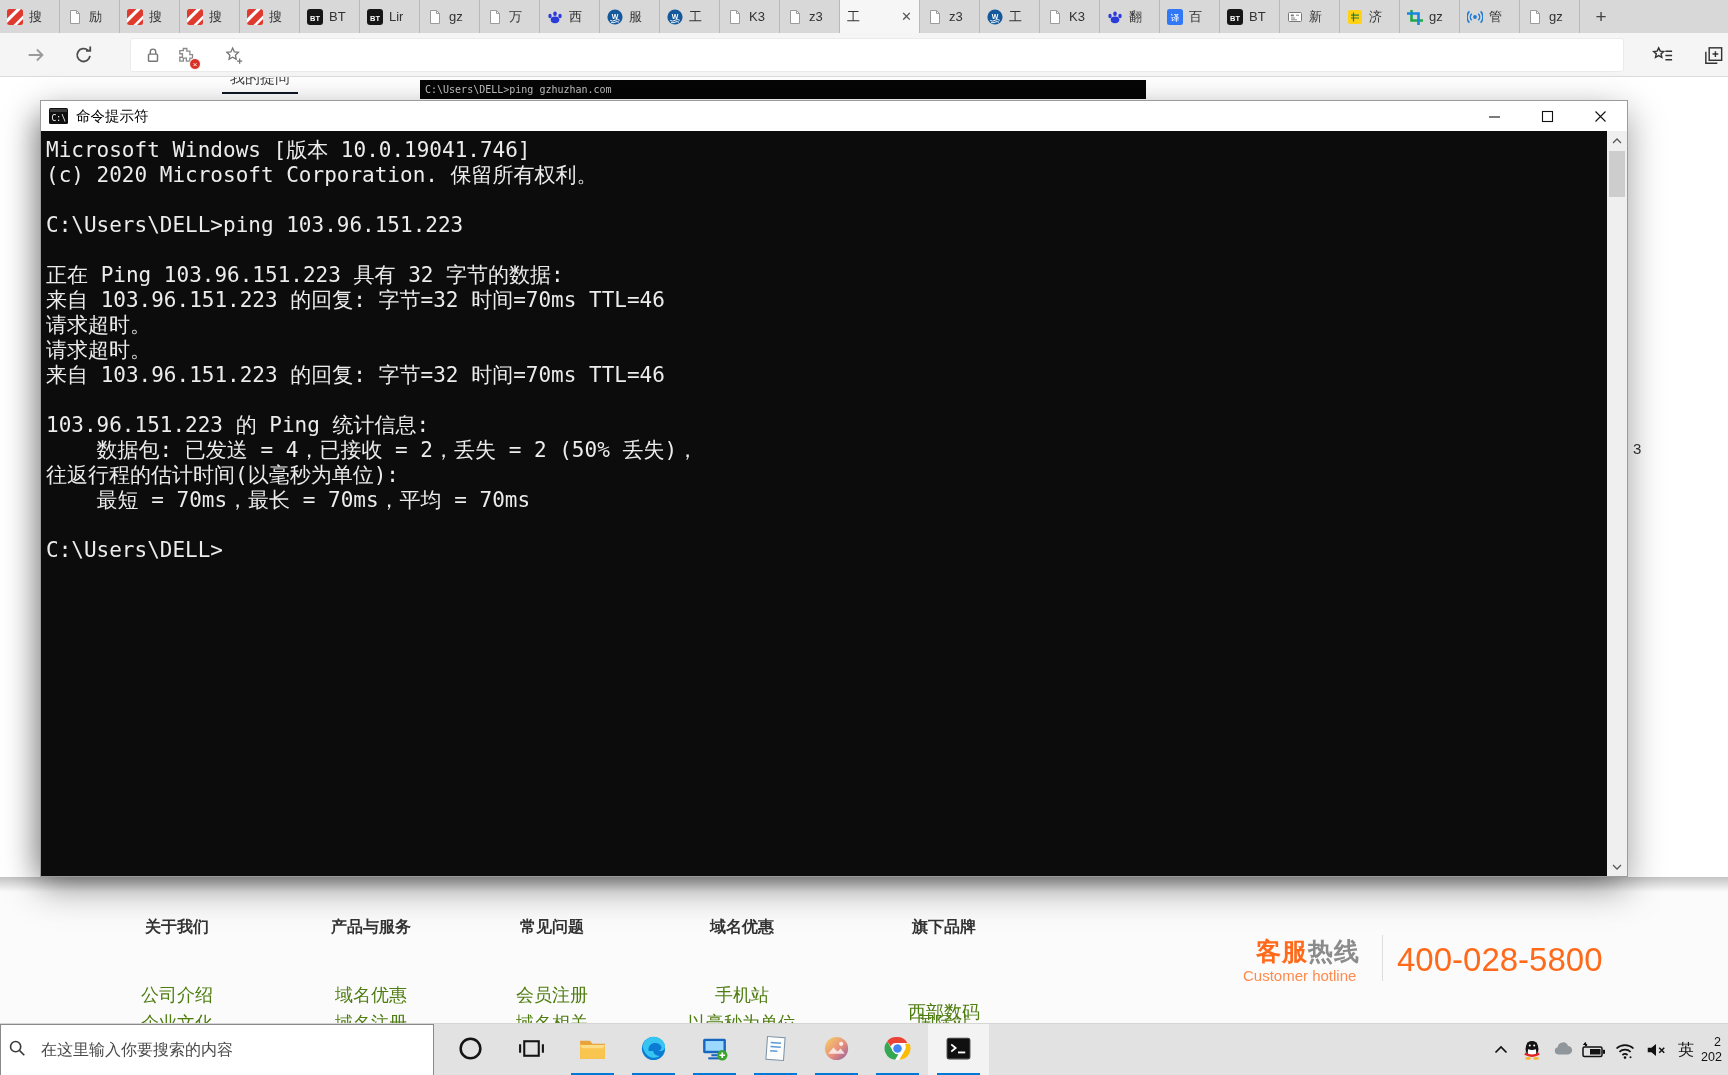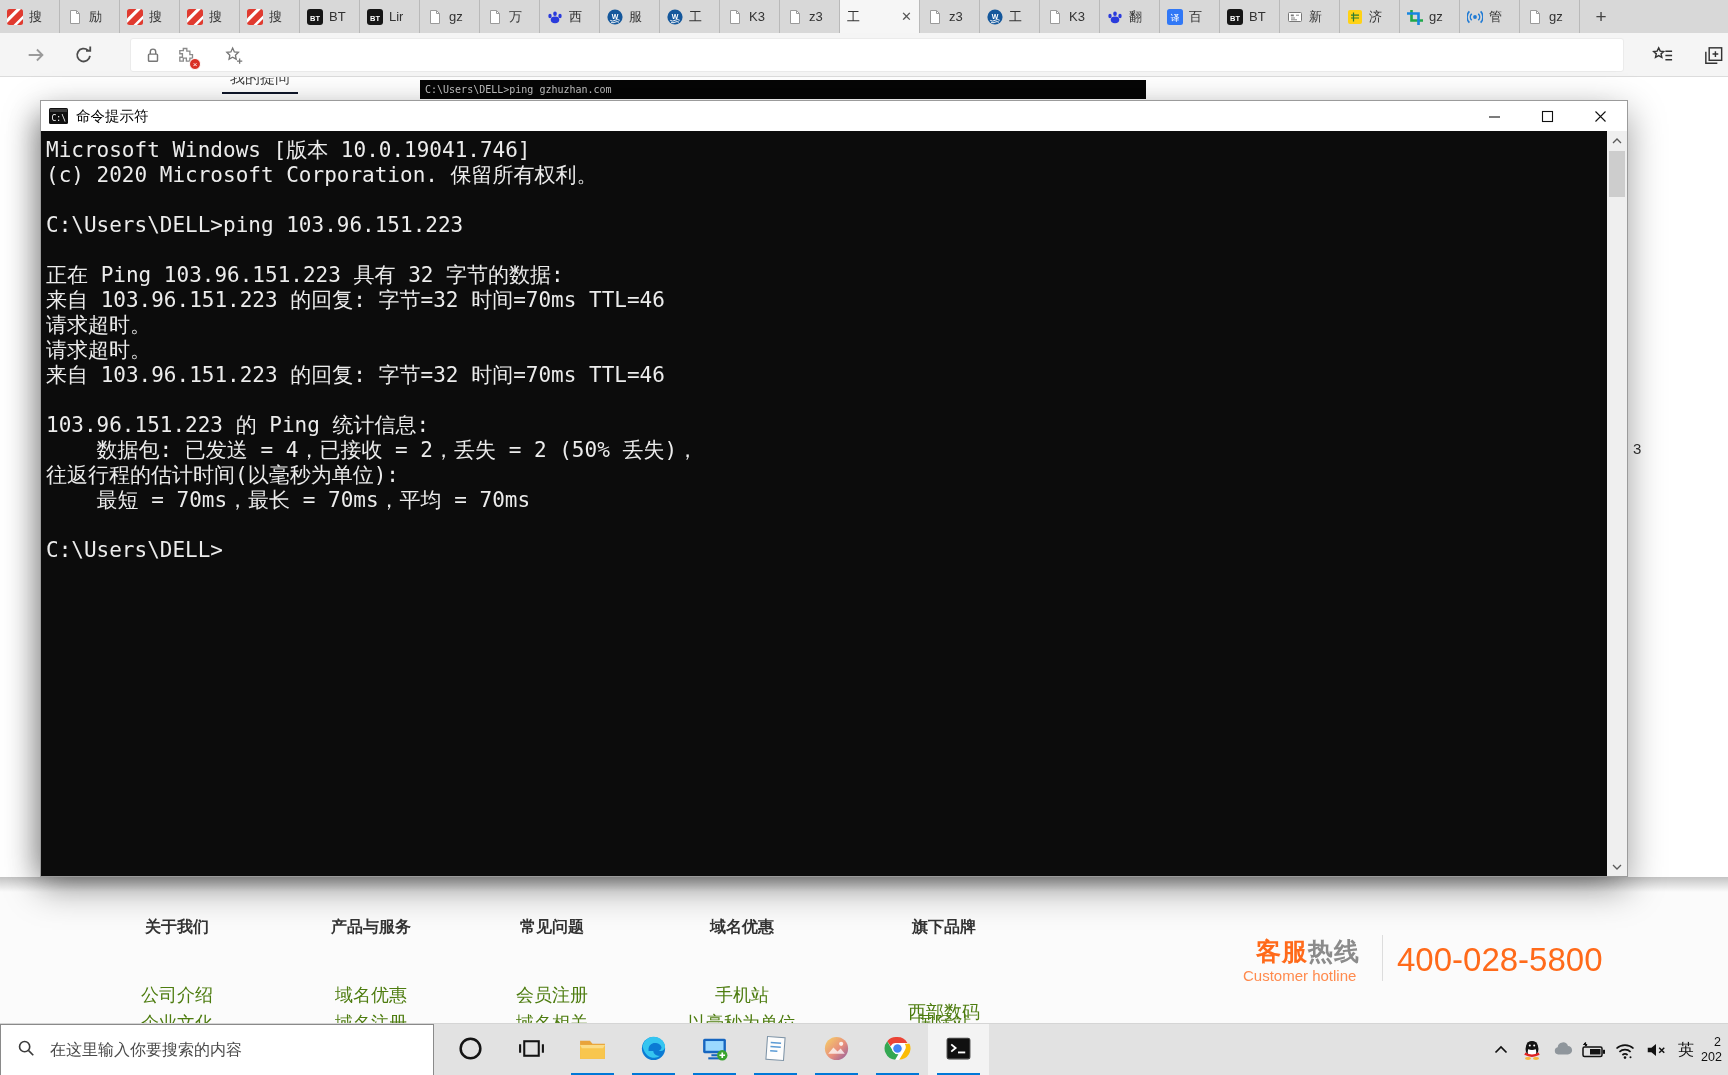--- a/index.html
+++ b/index.html
@@ -60,21 +60,21 @@
   .fhead { position:absolute; top:40px; width:100%; font-size:16px; font-weight:bold; color:#333; }
   .flink { position:absolute; width:100%; font-size:18px; color:#4d7c0f; text-decoration:none; display:block; }
   .hl-cn { position:absolute; left:1256px; top:58px; font-size:25px; font-weight:bold; letter-spacing:1px; }
   .hl-cn .or { color:#ff6a1a; } .hl-cn .gr { color:#8b8b8b; }
   .hl-en { position:absolute; left:1243px; top:90px; font-size:15px; color:#ff8a4d; }
   .hl-div { position:absolute; left:1382px; top:58px; width:1px; height:46px; background:#ddd; }
   .hl-num { position:absolute; left:1397px; top:64px; font-size:33px; color:#ff6a1a; }
 
   
   .taskbar { position:absolute; left:0; right:0; top:1023px; height:52px; background:#e2e2e2; border-top:1px solid #d5d5d5; z-index:20; }
-  .searchbox { position:absolute; left:0; top:0; width:434px; height:52px; background:#fff; border:1px solid #8a8a8a; display:flex; align-items:center; gap:14px; padding-left:15px; font-size:16px; color:#4a4a4a; }
+  .searchbox { position:absolute; left:0; top:0; width:434px; height:52px; background:#fff; border:1px solid #8a8a8a; display:flex; align-items:center; gap:14px; padding-left:6px; font-size:16px; color:#4a4a4a; }
   .searchbox svg { width:20px; height:20px; }
   .apps { position:absolute; left:440px; top:0; height:52px; display:flex; }
   .appbtn { width:61px; height:52px; display:flex; align-items:center; justify-content:center; position:relative; }
   .appbtn svg { width:29px; height:29px; }
   .appbtn.running::after { content:""; position:absolute; left:9px; right:9px; bottom:0; height:3px; background:#0078d7; }
   .appbtn.active { background:#f3f3f3; }
   .tray { position:absolute; right:0; top:0; height:52px; display:flex; align-items:center; }
   .trayicon { width:31px; height:52px; display:flex; align-items:center; justify-content:center; }
   .trayicon svg { width:22px; height:22px; }
   .trayicon.battery svg { width:27px; }

